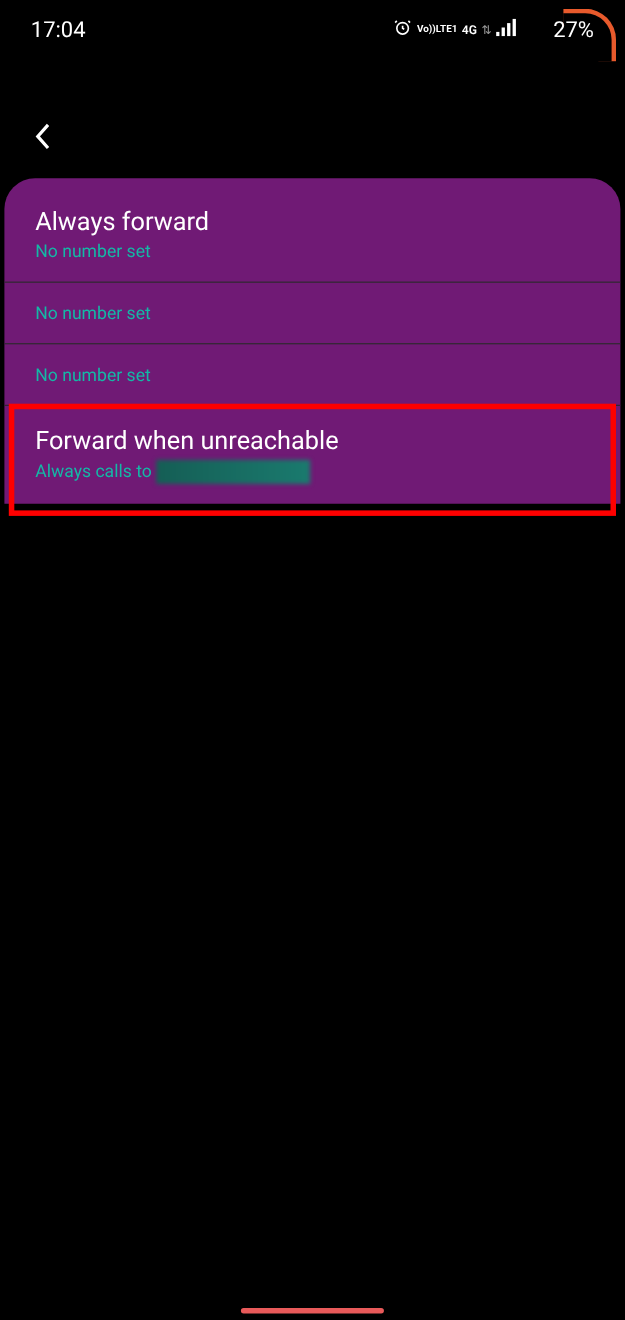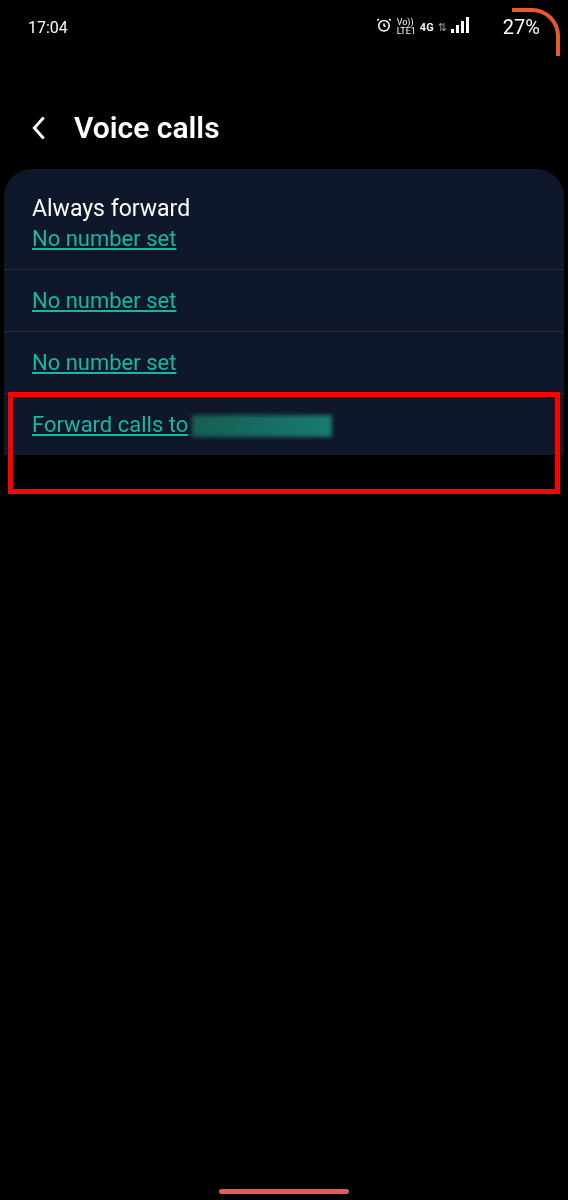--- a/index.html
+++ b/index.html
@@ -17,21 +17,21 @@
       overflow: hidden;
     }
     .status-bar {
       display: flex;
       justify-content: space-between;
       align-items: center;
       padding: 12px 28px 8px 28px;
       height: 50px;
     }
     .status-left {
-      font-size: 16px;
+      font-size: 20px;
       font-weight: 400;
       color: #ffffff;
     }
     .status-right {
       display: flex;
       align-items: center;
       gap: 6px;
       font-size: 16px;
       color: #ffffff;
     }
@@ -39,23 +39,23 @@
       display: flex;
       align-items: center;
       gap: 4px;
     }
     .alarm-icon svg, .volte-text, .network-text, .signal-icon svg {
       color: #ffffff;
     }
     .volte-text {
       font-size: 9px;
       line-height: 9px;
-      font-weight: 400;
-      display: flex;
-      flex-direction: column;
+      font-weight: 700;
+      display: flex;
+      flex-direction: row;
       align-items: flex-start;
     }
     .battery-text {
       font-size: 20px;
       font-weight: 400;
       margin-left: 26px;
     }
     .corner-accent {
       position: absolute;
       top: 8px;
@@ -79,44 +79,43 @@
       align-items: center;
       justify-content: center;
       cursor: pointer;
     }
     .page-title {
       font-size: 30px;
       font-weight: 600;
       color: #ffffff;
     }
     .settings-panel {
-      background: #0f172a;
+      background: #701a75;
       border-radius: 28px 28px 0 0;
       margin: 0 4px;
       padding-top: 8px;
     }
     .setting-item {
       padding: 18px 28px 18px 28px;
       cursor: pointer;
       position: relative;
     }
     .setting-item:not(:last-child) {
       border-bottom: 1px solid #2a2a2a;
     }
     .setting-title {
       font-size: 23px;
       font-weight: 400;
       color: #ffffff;
       margin-bottom: 4px;
     }
     .setting-subtitle {
-      font-size: 22px;
+      font-size: 16px;
       font-weight: 400;
       color: #14b8a6;
-      text-decoration: underline;
     }
     .highlighted {
       position: absolute;
       border: 5px solid #ff0000;
       left: 4px;
       right: 4px;
       height: 102px;
       pointer-events: none;
       z-index: 10;
     }
@@ -177,37 +176,37 @@
     <span class="battery-text">27%</span>
   </div>
 </div>
 
 <div class="header">
   <div class="back-button">
     <svg width="22" height="28" viewBox="0 0 16 24" fill="none" stroke="white" stroke-width="2.5">
       <path d="M12 3 L4 12 L12 21"></path>
     </svg>
   </div>
-  <h1 class="page-title">Voice calls</h1>
 </div>
 
 <div class="settings-panel">
   <div class="setting-item">
     <div class="setting-title">Always forward</div>
     <div class="setting-subtitle">No number set</div>
   </div>
   <div class="setting-item">
     <div class="setting-subtitle">No number set</div>
   </div>
   <div class="setting-item">
     <div class="setting-subtitle">No number set</div>
   </div>
   <div class="last-item-container">
     <div class="highlighted" style="top:-2px;"></div>
     <div class="setting-item">
+      <div class="setting-title">Forward when unreachable</div>
       <div class="setting-subtitle">
-        <span>Forward calls to</span><span class="redacted-number"></span>
+        <span>Always calls to</span><span class="redacted-number"></span>
       </div>
     </div>
   </div>
 </div>
 
 <div class="home-indicator"></div>
 
 </body></html>

